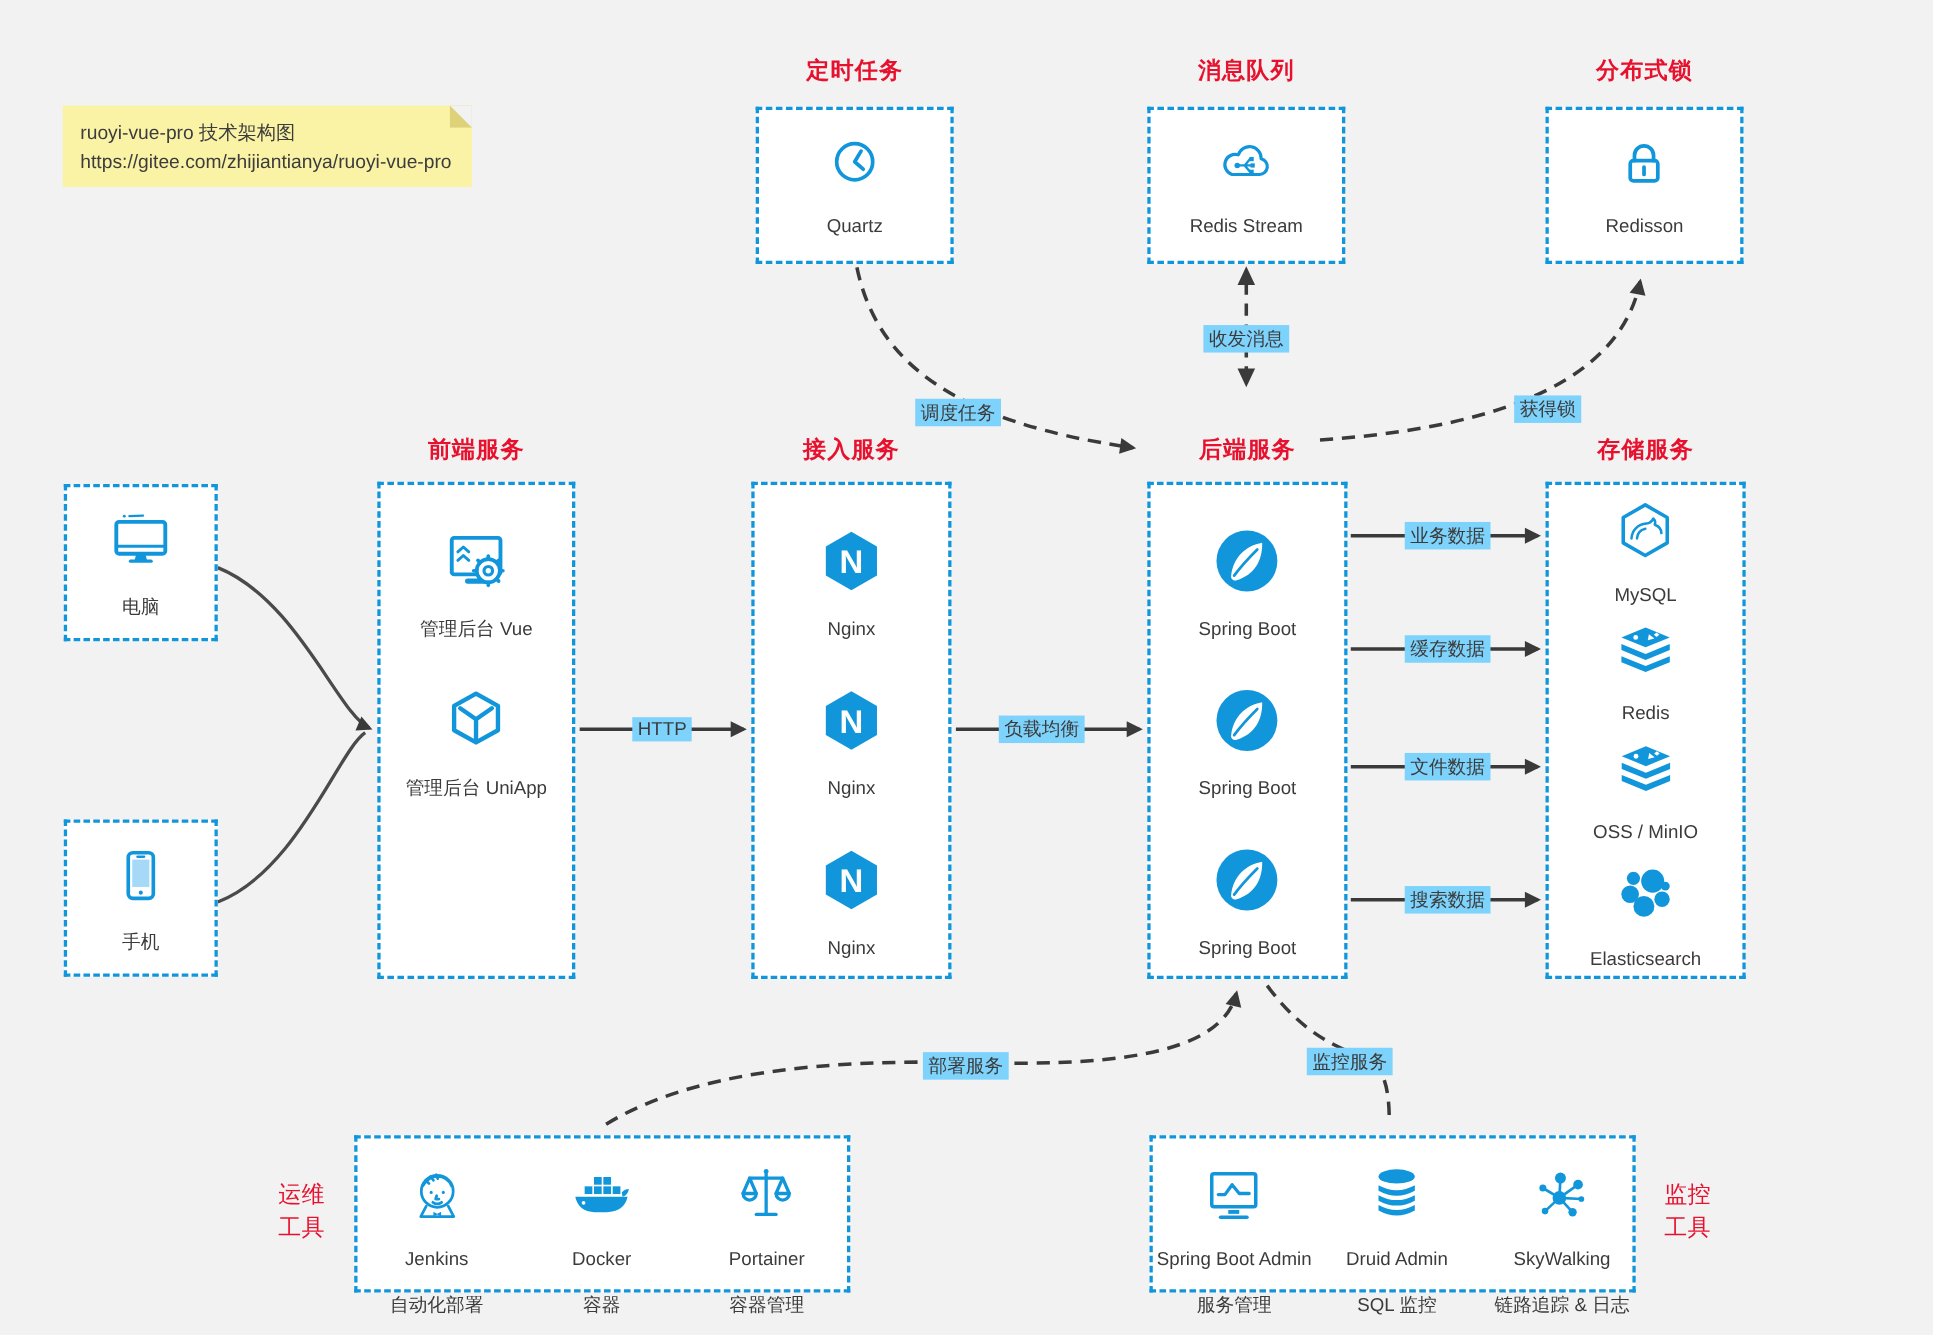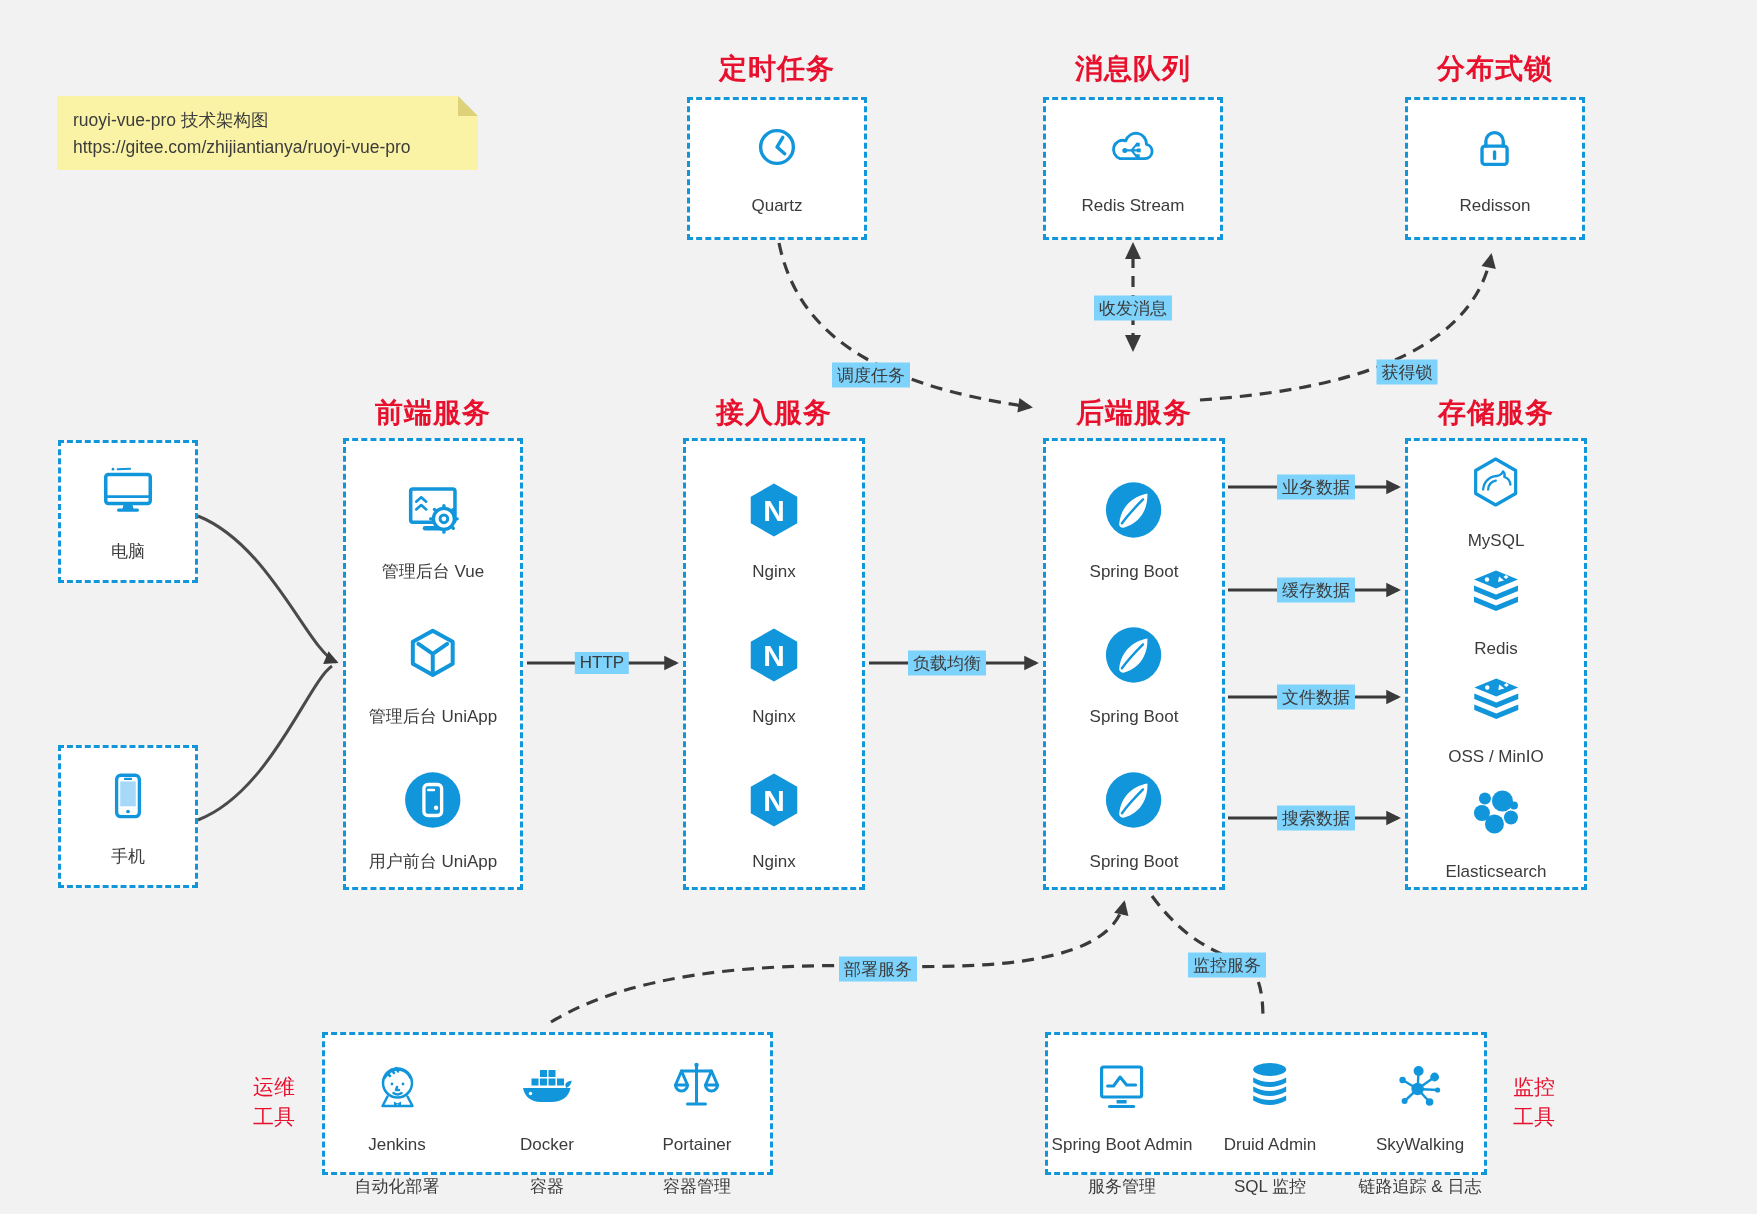--- a/index.html
+++ b/index.html
@@ -1,30 +1,30 @@
 <!DOCTYPE html>
 <html><head>
 <meta charset="utf-8">
 <style>
   html,body{margin:0;padding:0;background:#f2f2f3;}
   .canvas{position:relative;width:1757px;height:1214px;background:#f2f2f3;
     font-family:"Liberation Sans","DejaVu Sans",sans-serif;overflow:hidden;}
   .edges{position:absolute;left:0;top:0;z-index:1;pointer-events:none;}
   .dashed-box{position:absolute;box-sizing:border-box;border:3px dashed #1296db;background:#fff;z-index:2;}
   .group-title{position:absolute;z-index:4;transform:translateX(-50%);color:#e8112d;
-    font-size:28px;font-weight:bold;letter-spacing:1px;white-space:nowrap;}
+    font-size:21px;font-weight:bold;letter-spacing:1px;white-space:nowrap;}
   .side-title{position:absolute;z-index:4;color:#e8112d;font-size:21px;font-weight:normal;
     text-align:center;line-height:1.45;width:72px;}
   .node{position:absolute;z-index:3;transform:translateX(-50%);display:flex;flex-direction:column;
     align-items:center;gap:20px;}
   .node .icon{line-height:0;}
   .node-label,.node-sub{font-size:17px;color:#3b3b3b;white-space:nowrap;line-height:22px;text-align:center;}
   .edge-label{position:absolute;z-index:5;transform:translate(-50%,-50%);background:#7dd3fc;
     color:#3b3b3b;font-size:17px;padding:1px 5px;white-space:nowrap;}
-  .note{position:absolute;left:57px;top:96px;width:421px;height:74px;background:#faf3a6;z-index:4;
+  .note{position:absolute;left:57px;top:96px;width:372px;height:74px;background:#faf3a6;z-index:4;
     box-sizing:border-box;padding:11px 16px 0 16px;font-size:17.5px;color:#3c3c3c;line-height:1.55;}
   .note::after{content:"";position:absolute;top:0;right:0;width:0;height:0;border-style:solid;
     border-width:0 20px 20px 0;border-color:transparent #f2f2f3 #ddd27a transparent;}
 </style>
 </head>
 <body>
 
 <div class="canvas">
 
   <svg class="edges" width="1757" height="1214" viewBox="0 0 1757 1214">
@@ -173,31 +173,20 @@
   <div class="node" style="left:433px;top:624px">
     <span class="icon">
       <svg width="62" height="62" viewBox="0 0 56 56" fill="none" stroke="#1296db" stroke-width="3.6" stroke-linecap="round" stroke-linejoin="round">
         <polygon points="28,6 46,16 46,36 28,46 10,36 10,16"></polygon>
         <path d="M28 27 L15 18 M28 27 L41 18 M28 27 L28 44"></path>
       </svg>
     </span>
     <span class="node-label">管理后台 UniApp</span>
   </div>
 
-  <div class="node" style="left:433px;top:769px">
-    <span class="icon">
-      <svg width="62" height="62" viewBox="0 0 56 56">
-        <circle cx="28" cy="28" r="25" fill="#1296db"></circle>
-        <rect x="20" y="14" width="16" height="28" rx="3.5" fill="none" stroke="#fff" stroke-width="3"></rect>
-        <line x1="24" y1="19" x2="29" y2="19" stroke="#fff" stroke-width="2.4" stroke-linecap="round"></line>
-        <circle cx="31" cy="35" r="2" fill="#fff"></circle>
-      </svg>
-    </span>
-    <span class="node-label">用户前台 UniApp</span>
-  </div>
 
   <div class="node" style="left:774px;top:479px">
     <span class="icon">
       <svg width="62" height="62" viewBox="0 0 56 56">
         <polygon points="28,4 49,16 49,40 28,52 7,40 7,16" fill="#1296db"></polygon>
         <text x="28" y="38" text-anchor="middle" font-size="27" font-weight="bold" fill="#fff" font-family="Liberation Sans, sans-serif">N</text>
       </svg>
     </span>
     <span class="node-label">Nginx</span>
   </div>

